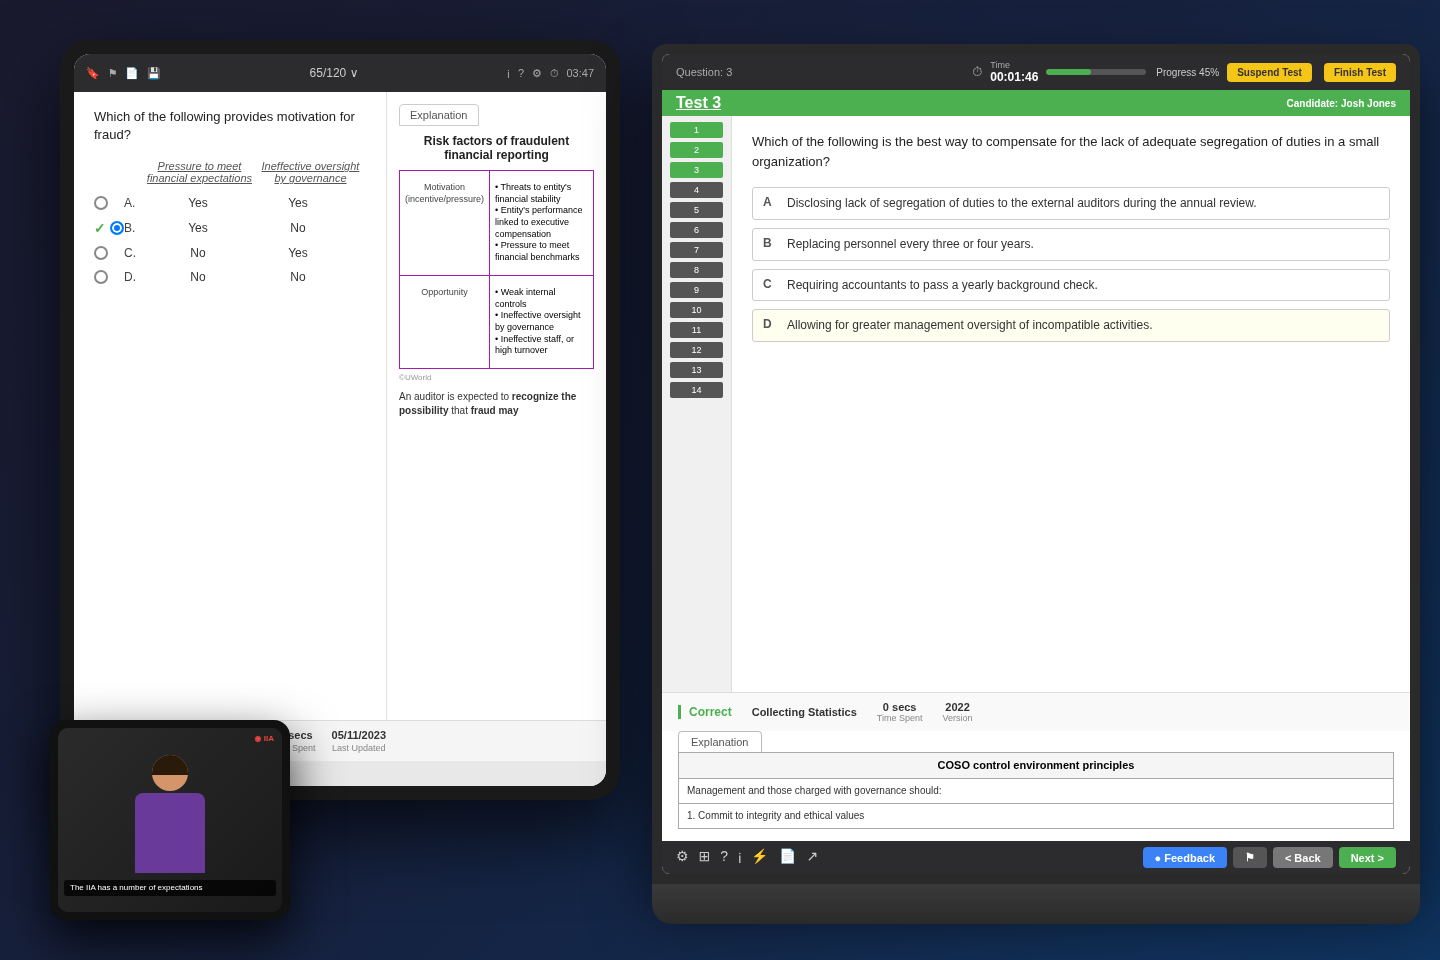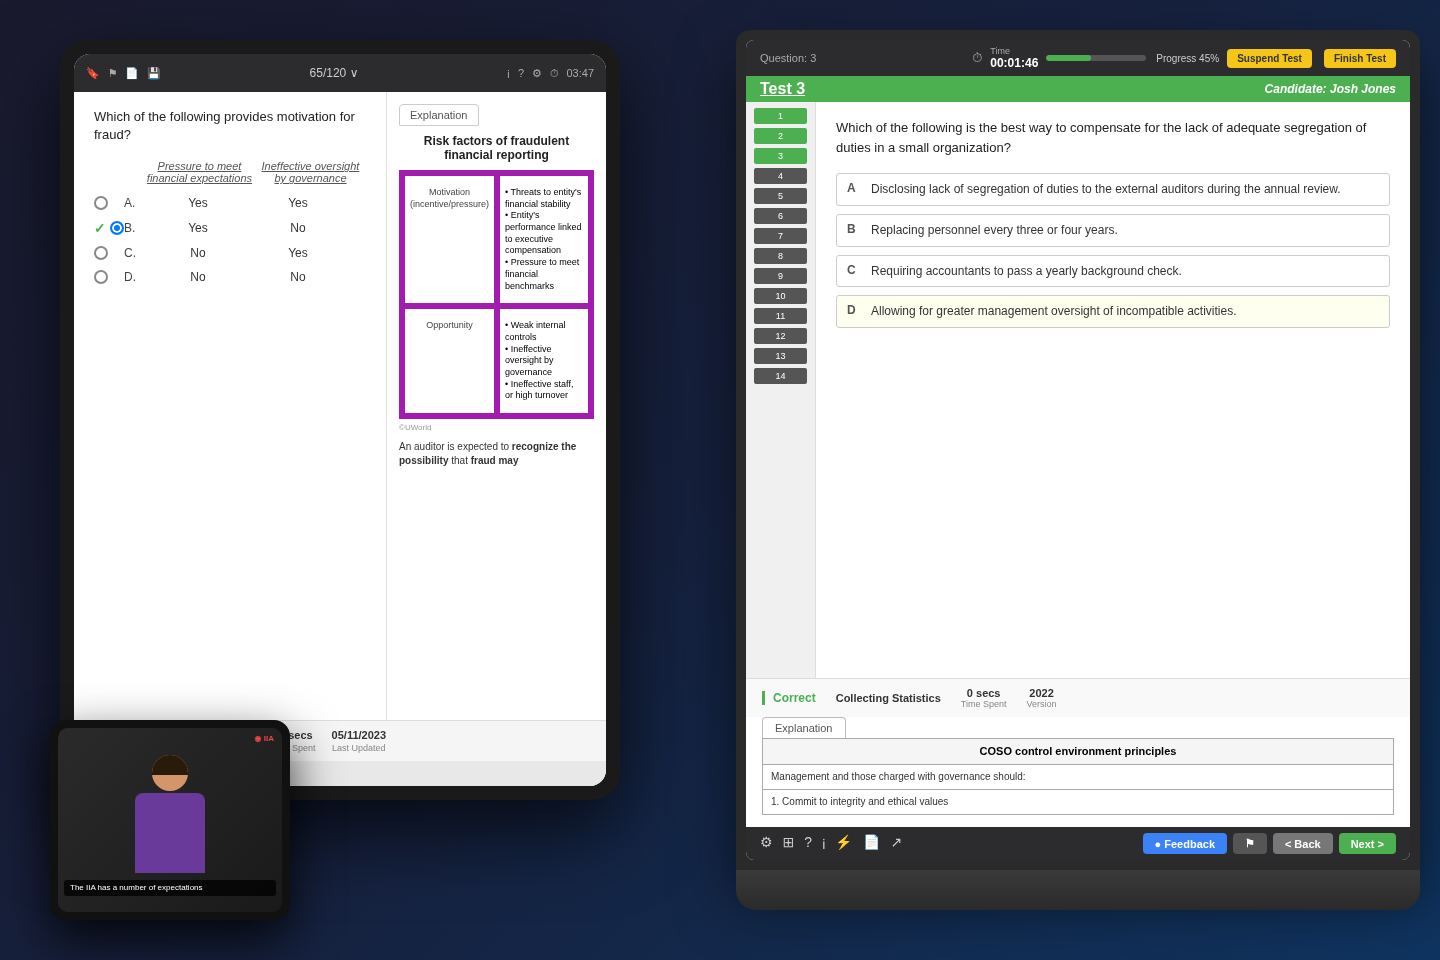--- a/index.html
+++ b/index.html
@@ -204,21 +204,21 @@
       margin-bottom: 8px;
       color: #222;
     }
     .risk-table {
       width: 100%;
       border: 1px solid #999;
       font-size: 9px;
       border-collapse: collapse;
     }
     .risk-table td {
-      border: 6px solid #a21caf;
+      border: 1px solid #a21caf;
       padding: 11px 5px;
       vertical-align: top;
       line-height: 1.3;
     }
     .risk-table .row-label {
       font-size: 9px;
       color: #444;
       text-align: center;
       font-weight: 500;
       width: 60px;
@@ -235,22 +235,22 @@
     .uworld-credit {
       font-size: 8px;
       color: #999;
       margin-top: 4px;
     }
 
     
     .laptop {
       position: absolute;
       right: 20px;
-      top: 30px;
-      width: 684px;
+      top: 44px;
+      width: 768px;
       height: 880px;
     }
     .laptop-body {
       width: 100%;
       height: 840px;
       background: #2a2a2a;
       border-radius: 14px 14px 0 0;
       padding: 10px;
       box-shadow: 0 30px 60px rgba(0,0,0,0.6);
     }
@@ -349,22 +349,21 @@
       flex-shrink: 0;
     }
     .test-name {
       color: #fff;
       font-size: 16px;
       font-weight: 700;
       text-decoration: underline;
     }
     .candidate-name {
       color: #fff;
-      font-size: 12px;
-      font-style: italic;
+      font-size: 10px;
     }
     .candidate-name span {
       font-weight: 600;
     }
 
     .laptop-main {
       flex: 1;
       display: flex;
       overflow: hidden;
     }

